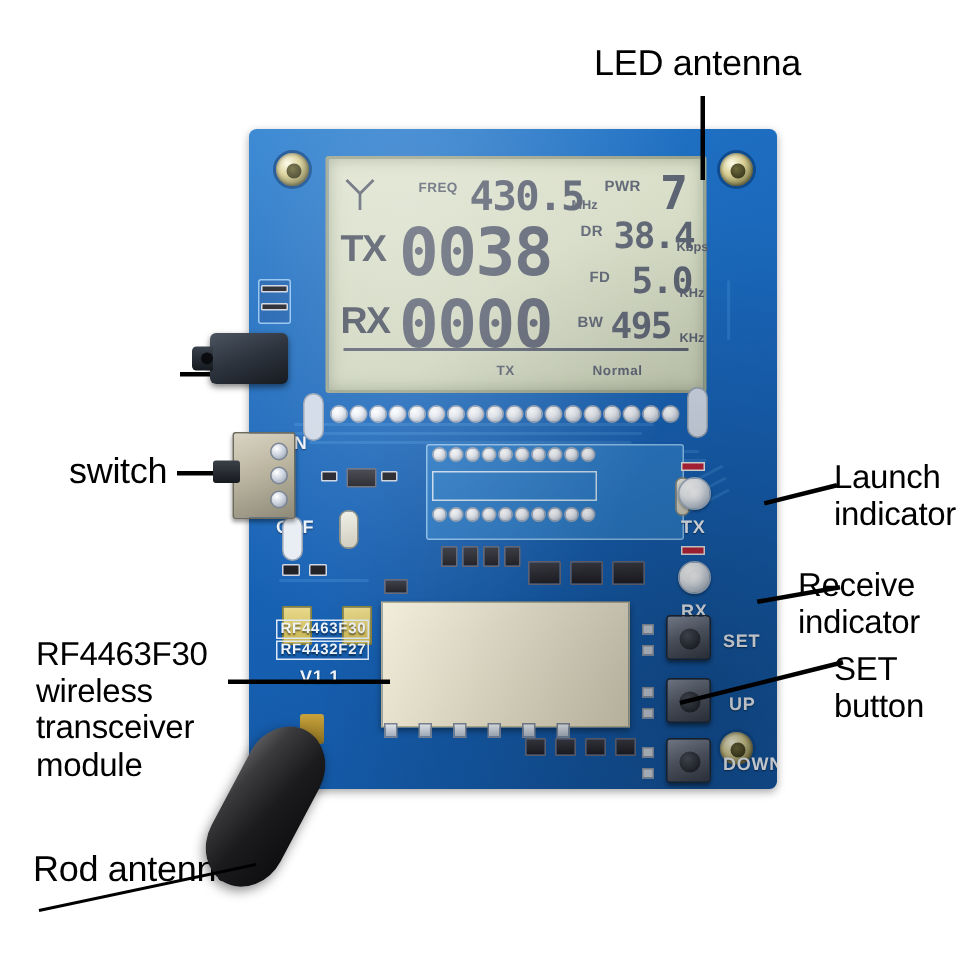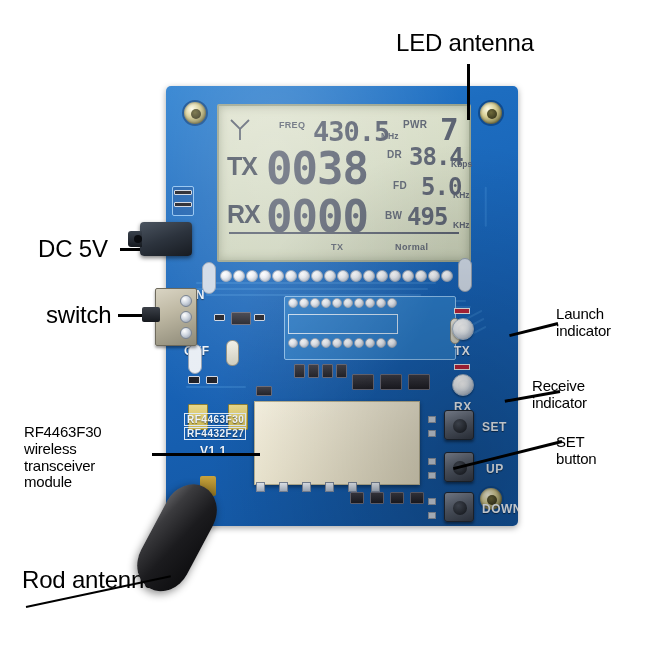--- a/index.html
+++ b/index.html
@@ -15,21 +15,21 @@
   
   .callout {
     position: absolute;
     color: #000;
     font-size: 21px;
     line-height: 1.08;
     font-family: "Liberation Sans", sans-serif;
     white-space: pre;
     letter-spacing: -0.2px;
   }
-  .callout.small { font-size: 15px; }
+  .callout.small { font-size: 22px; }
   .leader { position: absolute; background: #000; }
 
   
   .pcb {
     position: absolute;
     left: 166px; top: 86px;
     width: 352px; height: 440px;
     background:
       linear-gradient(160deg,#2a7fd0 0%,#1d6dc0 22%,#1761b4 55%,#12539c 100%);
     border-radius: 5px;
@@ -378,21 +378,20 @@
     <div class="sw-pin" style="top:38px;"></div>
   </div>
 
   <div class="antenna-base"></div>
   <div class="antenna"></div>
   <div class="antenna-wire"></div>
 
   <div class="callout" style="left:396px;top:30px;font-size:24px;">LED antenna</div>
   <div class="leader" style="left:467px;top:64px;width:3px;height:56px;"></div>
 
-  <div class="callout" style="left:38px;top:236px;font-size:24px;">DC 5V</div>
   <div class="leader" style="left:120px;top:248px;width:40px;height:3px;"></div>
 
   <div class="callout" style="left:46px;top:302px;font-size:24px;">switch</div>
   <div class="leader" style="left:118px;top:314px;width:30px;height:3px;"></div>
 
   <div class="callout small" style="left:24px;top:424px;line-height:1.12;">RF4463F30
 wireless
 transceiver
 module</div>
   <div class="leader" style="left:152px;top:453px;width:108px;height:3px;"></div>

